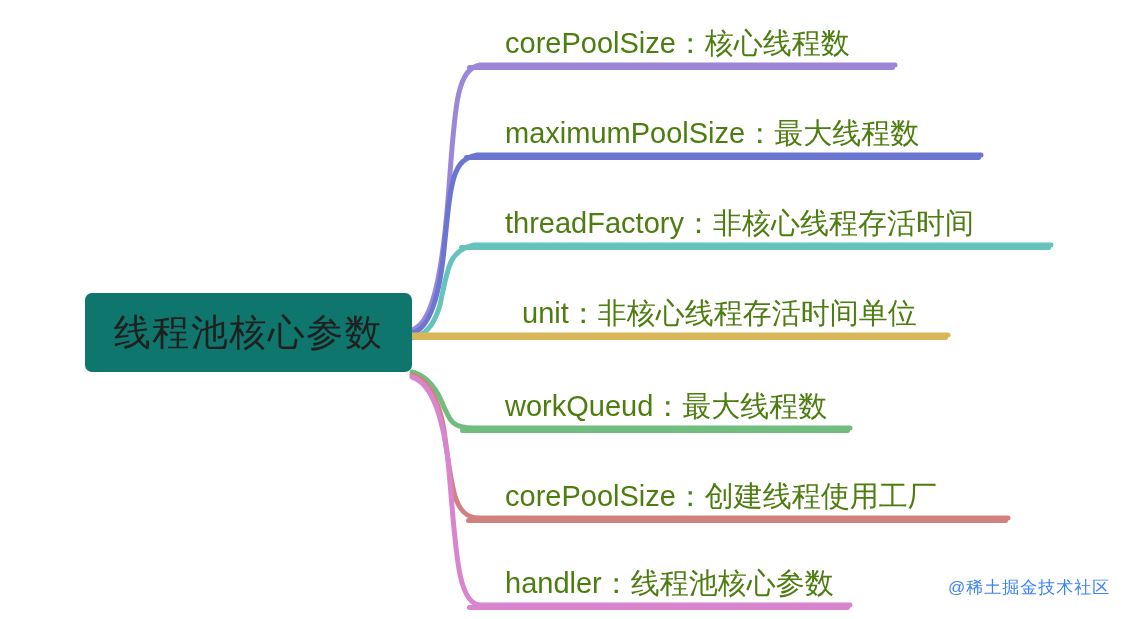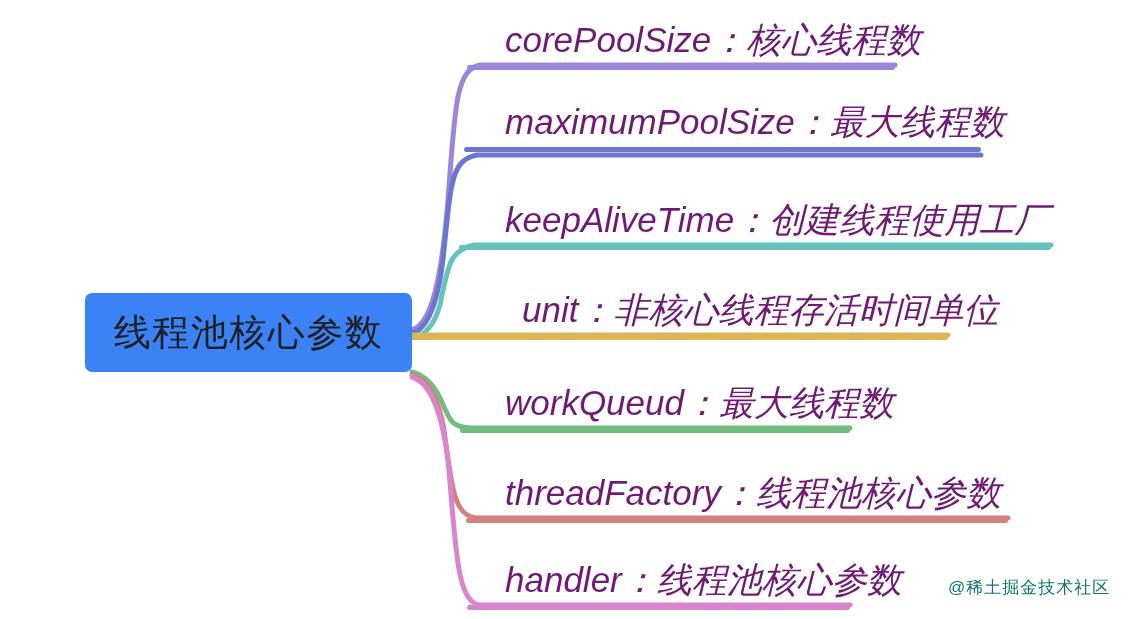--- a/index.html
+++ b/index.html
@@ -44,25 +44,24 @@
     white-space: nowrap;
   }
   .branch {
     position: absolute;
     display: block;
   }
   .branch-label {
     position: absolute;
     left: 0;
     bottom: 10px;
-    font-size: 35px;
-    color: #701a75;
+    font-size: 29px;
+    color: #4d7c0f;
     white-space: nowrap;
     line-height: 1.15;
-    font-style: italic;
   }
   .branch-underline {
     position: absolute;
     left: 0;
     bottom: 0;
     height: 5px;
     border-radius: 2.5px;
   }
   .watermark {
     position: absolute;
@@ -84,54 +83,54 @@
       <path d="M 412 330 C 427 325, 440 300, 448 200 C 455 110, 455 70, 480 65 L 895 65" stroke="#9b86d8"></path>
       <path d="M 412 333 C 425 330, 438 310, 444 250 C 451 180, 452 160, 477 155 L 981 155" stroke="#6a76d0"></path>
       <path d="M 412 338 C 424 336, 434 326, 440 305 C 448 265, 450 250, 474 245 L 1051 245" stroke="#65c3bb"></path>
       <path d="M 412 335 L 948 335" stroke="#d9b758"></path>
       <path d="M 412 372 C 424 375, 434 385, 441 400 C 450 422, 452 428, 474 428 L 850 428" stroke="#70bd7f"></path>
       <path d="M 412 375 C 426 379, 438 395, 444 430 C 452 490, 454 518, 479 518 L 1008 518" stroke="#d1827e"></path>
       <path d="M 412 377 C 428 382, 441 405, 448 460 C 456 545, 456 605, 481 605 L 850 605" stroke="#d884cf"></path>
     </g>
   </svg>
 
-  <div class="root-node" style="left: 85px; top: 293px; width: 327px; height: 79px; background: #3b82f6;">
+  <div class="root-node" style="left: 85px; top: 293px; width: 327px; height: 79px; background: #0f766e;">
     <span class="root-label">线程池核心参数</span>
   </div>
 
   <div class="branch" style="left:467px; top:14px; width:428px; height:56px;">
     <span class="branch-label" style="left:38px;">corePoolSize：核心线程数</span>
     <span class="branch-underline" style="width: 428px; background: rgb(155, 134, 216);"></span>
   </div>
 
-  <div class="branch" style="left:464px; top:96px; width:517px; height:56px;">
+  <div class="branch" style="left:464px; top:104px; width:517px; height:56px;">
     <span class="branch-label" style="left:41px;">maximumPoolSize：最大线程数</span>
     <span class="branch-underline" style="width: 517px; background: rgb(106, 118, 208);"></span>
   </div>
 
   <div class="branch" style="left:459px; top:194px; width:592px; height:56px;">
-    <span class="branch-label" style="left:46px;">keepAliveTime：创建线程使用工厂</span>
+    <span class="branch-label" style="left:46px;">threadFactory：非核心线程存活时间</span>
     <span class="branch-underline" style="width: 592px; background: rgb(101, 195, 187);"></span>
   </div>
 
   <div class="branch" style="left:412px; top:285px; width:536px; height:55px;">
     <span class="branch-label" style="left:93px;margin-left:17px;">unit：非核心线程存活时间单位</span>
     <span class="branch-underline" style="width: 536px; background: rgb(217, 183, 88);"></span>
   </div>
 
   <div class="branch" style="left:460px; top:378px; width:390px; height:55px;">
     <span class="branch-label" style="left:45px;">workQueud：最大线程数</span>
     <span class="branch-underline" style="width: 390px; background: rgb(112, 189, 127);"></span>
   </div>
 
   <div class="branch" style="left:466px; top:468px; width:542px; height:55px;">
-    <span class="branch-label" style="left:39px;">threadFactory：线程池核心参数</span>
+    <span class="branch-label" style="left:39px;">corePoolSize：创建线程使用工厂</span>
     <span class="branch-underline" style="width: 542px; background: rgb(209, 130, 126);"></span>
   </div>
 
   <div class="branch" style="left:467px; top:556px; width:383px; height:54px;">
     <span class="branch-label" style="left:38px;">handler：线程池核心参数</span>
     <span class="branch-underline" style="width: 383px; background: rgb(216, 132, 207);"></span>
   </div>
 
-  <div class="watermark" style="color: #0f766e;">@稀土掘金技术社区</div>
+  <div class="watermark" style="color: #3b82f6;">@稀土掘金技术社区</div>
 
 </div>
 
 </body></html>

